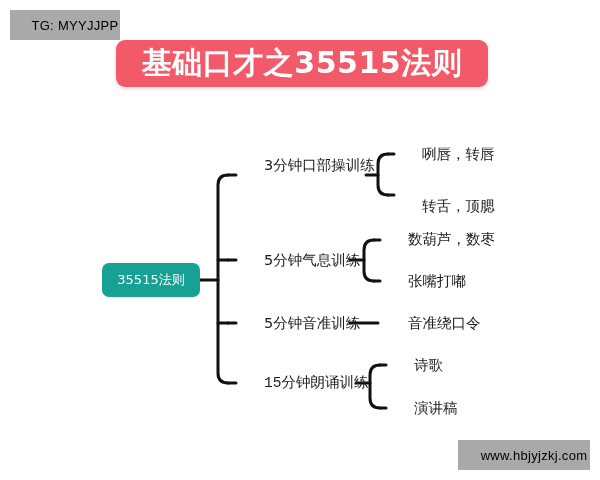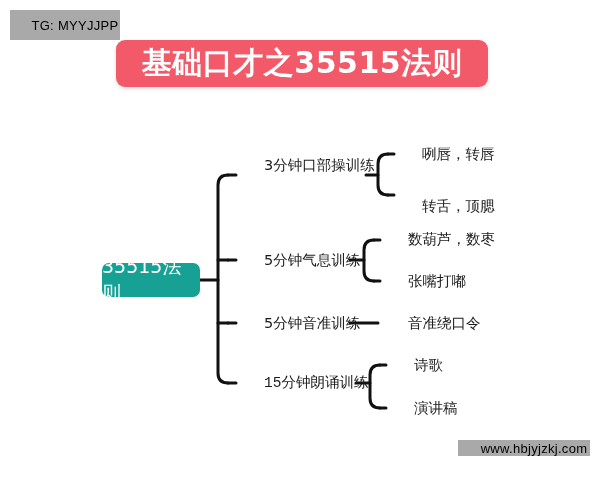--- a/index.html
+++ b/index.html
@@ -1,22 +1,22 @@
 <!DOCTYPE html>
 <html><head>
   <meta charset="utf-8">
   <style>
     * { box-sizing: border-box; margin: 0; padding: 0; }
     html, body { width: 600px; height: 480px; background: #ffffff; overflow: hidden; }
     body { position: relative; font-family: "DejaVu Sans", "Liberation Sans", sans-serif; color: #222; }
     .wm { position: absolute; background: #a9a9a9; color: #000000; font-family: "Liberation Sans", "DejaVu Sans", sans-serif; font-size: 13px; display: flex; align-items: center; justify-content: center; letter-spacing: 0.3px; padding-left: 20px; }
     .wm-top { left: 10px; top: 10px; width: 110px; height: 30px; }
-    .wm-bottom { left: 458px; top: 440px; width: 132px; height: 16px; }
+    .wm-bottom { left: 458px; top: 440px; width: 132px; height: 30px; }
     .title { position: absolute; left: 116px; top: 40px; width: 372px; height: 47px; background: #f25a69; border-radius: 9px; color: #fff; font-size: 30px; font-weight: bold; display: flex; align-items: center; justify-content: center; box-shadow: 0 2px 4px rgba(0,0,0,0.12); letter-spacing: 0.5px; }
-    .root { position: absolute; left: 102px; top: 263px; width: 98px; height: 34px; background: #17a195; border-radius: 7px; color: #fff; font-size: 19px; display: flex; align-items: center; justify-content: center; }
+    .root { position: absolute; left: 102px; top: 263px; width: 98px; height: 34px; background: #17a195; border-radius: 7px; color: #fff; font-size: 13px; display: flex; align-items: center; justify-content: center; }
     svg.lines { position: absolute; left: 0; top: 0; }
     .node { position: absolute; font-size: 14.5px; color: #1a1a1a; white-space: nowrap; line-height: 18px; padding-left: 24px; }
   </style>
 </head>
 <body>
 
 <div class="wm wm-top">TG: MYYJJPP</div>
 
 <div class="title">基础口才之35515法则</div>
 

